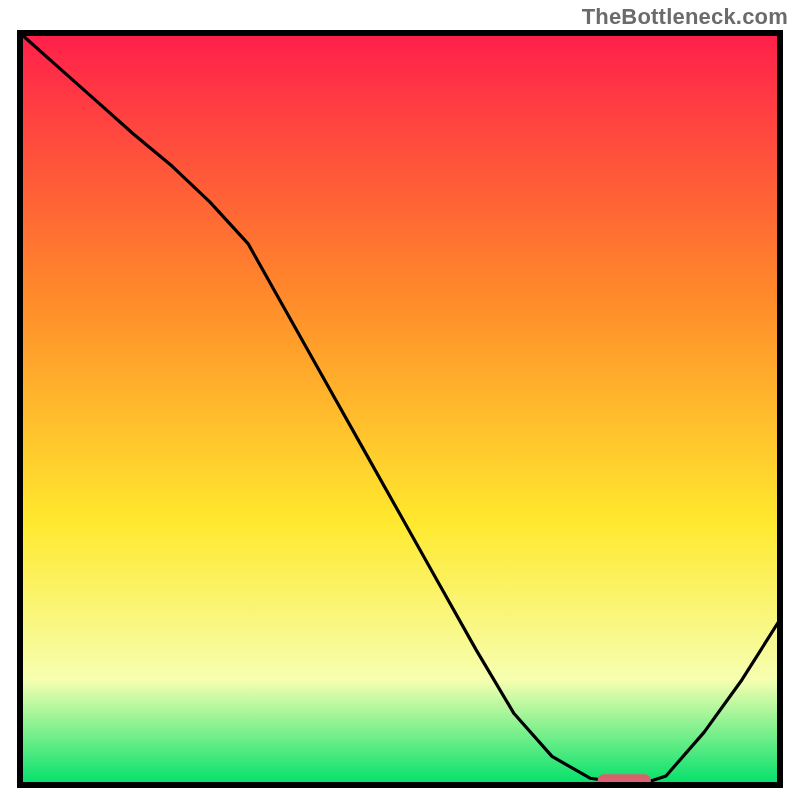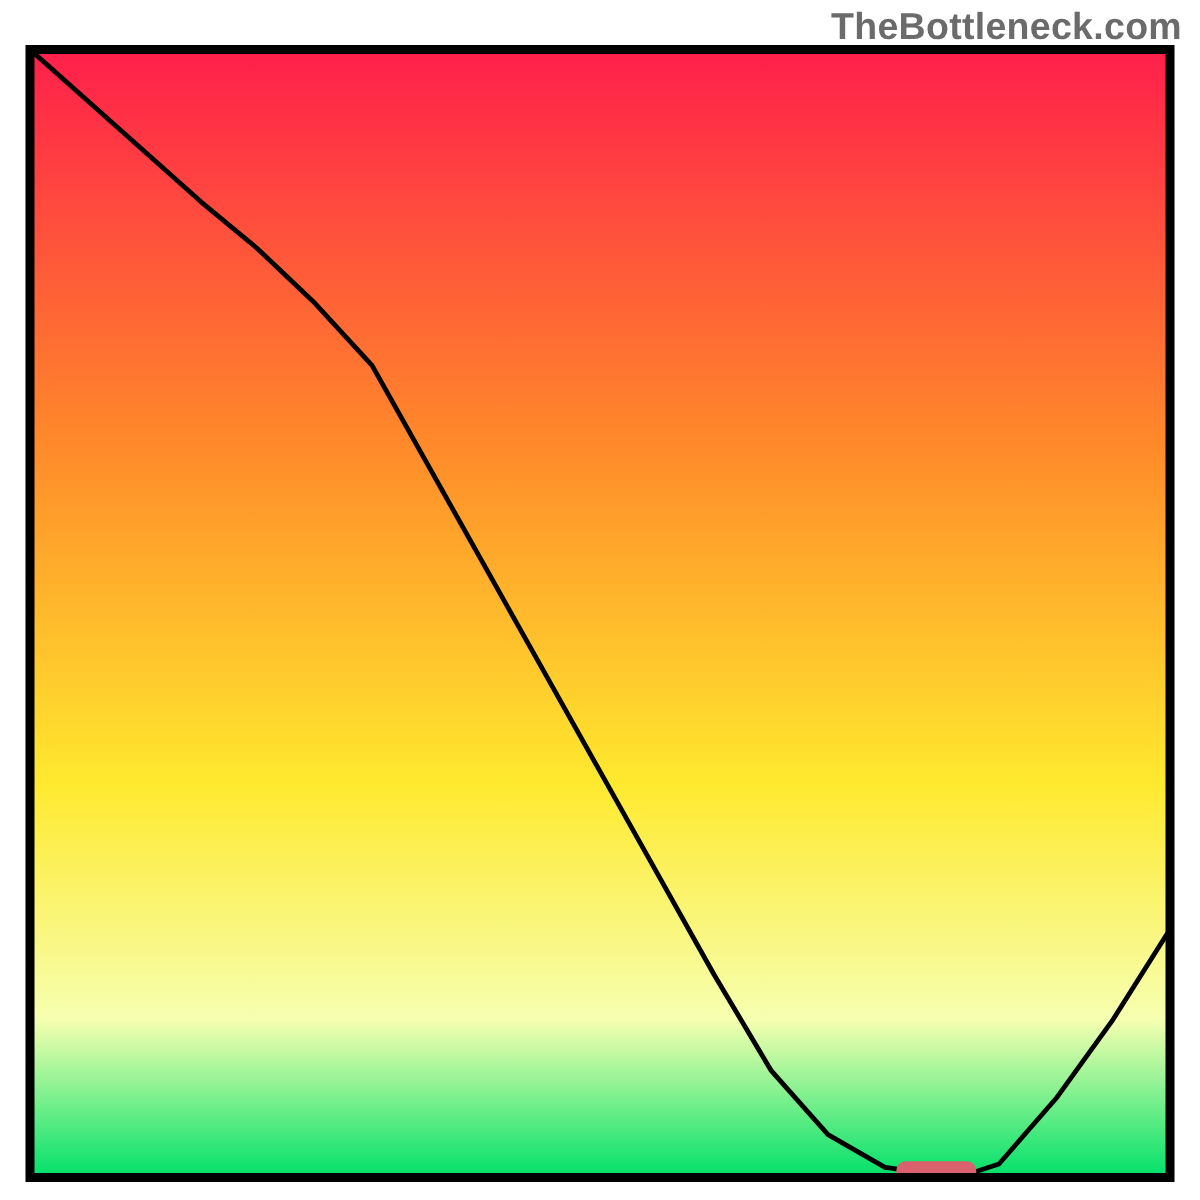--- a/index.html
+++ b/index.html
@@ -13,21 +13,21 @@
   }
   .stage {
     position: relative;
     width: 800px;
     height: 800px;
   }
   .watermark {
     position: absolute;
     top: 4px;
     right: 12px;
-    font-size: 25px;
+    font-size: 22px;
     font-weight: 600;
     color: #6b6b6b;
     letter-spacing: 0.2px;
   }
   svg.chart {
     position: absolute;
     left: 0;
     top: 0;
   }
 </style>

